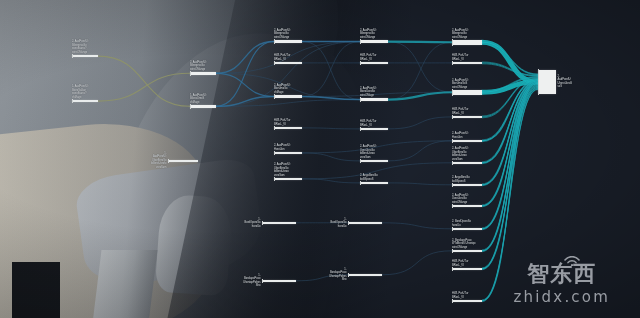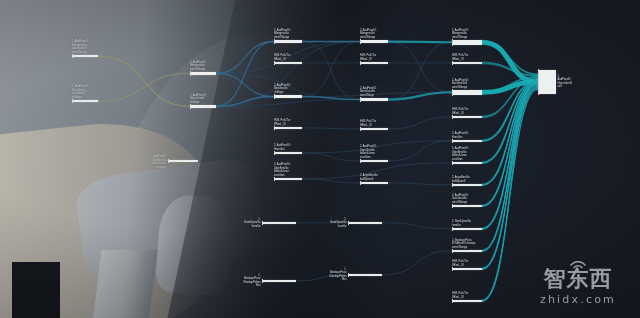--- a/index.html
+++ b/index.html
@@ -119,30 +119,30 @@
     white-space:pre-line;
     text-shadow:0 0 1px rgba(0,0,0,.9);
     filter:blur(.28px);
   }
   .lbl.above{left:0;bottom:100%;margin-bottom:1px;}
   .lbl.left{right:100%;margin-right:1.5px;top:50%;transform:translateY(-50%);text-align:right;}
   .lbl.right{left:100%;margin-left:1.5px;top:50%;transform:translateY(-50%);text-align:left;}
 
   
   #wm{
-    position:absolute;right:24px;bottom:12px;
+    position:absolute;right:30px;bottom:12px;
     display:flex;flex-direction:column;align-items:center;
     opacity:.80;pointer-events:none;
   }
   #wm .cn{
     color:#b9bdc4;font-size:22px;font-weight:bold;letter-spacing:1px;
     font-family:"DejaVu Sans", sans-serif;line-height:1;
   }
   #wm .dom{
-    color:#b9bdc4;font-size:11px;letter-spacing:2.2px;margin-top:3px;
+    color:#b9bdc4;font-size:15px;letter-spacing:2.2px;margin-top:3px;
     font-family:"DejaVu Sans", sans-serif;
   }
   #wm .wifi{
     position:absolute;right:30px;top:-7px;width:16px;height:10px;
   }
 </style>
 </head>
 <body>
 
 <div id="stage">

